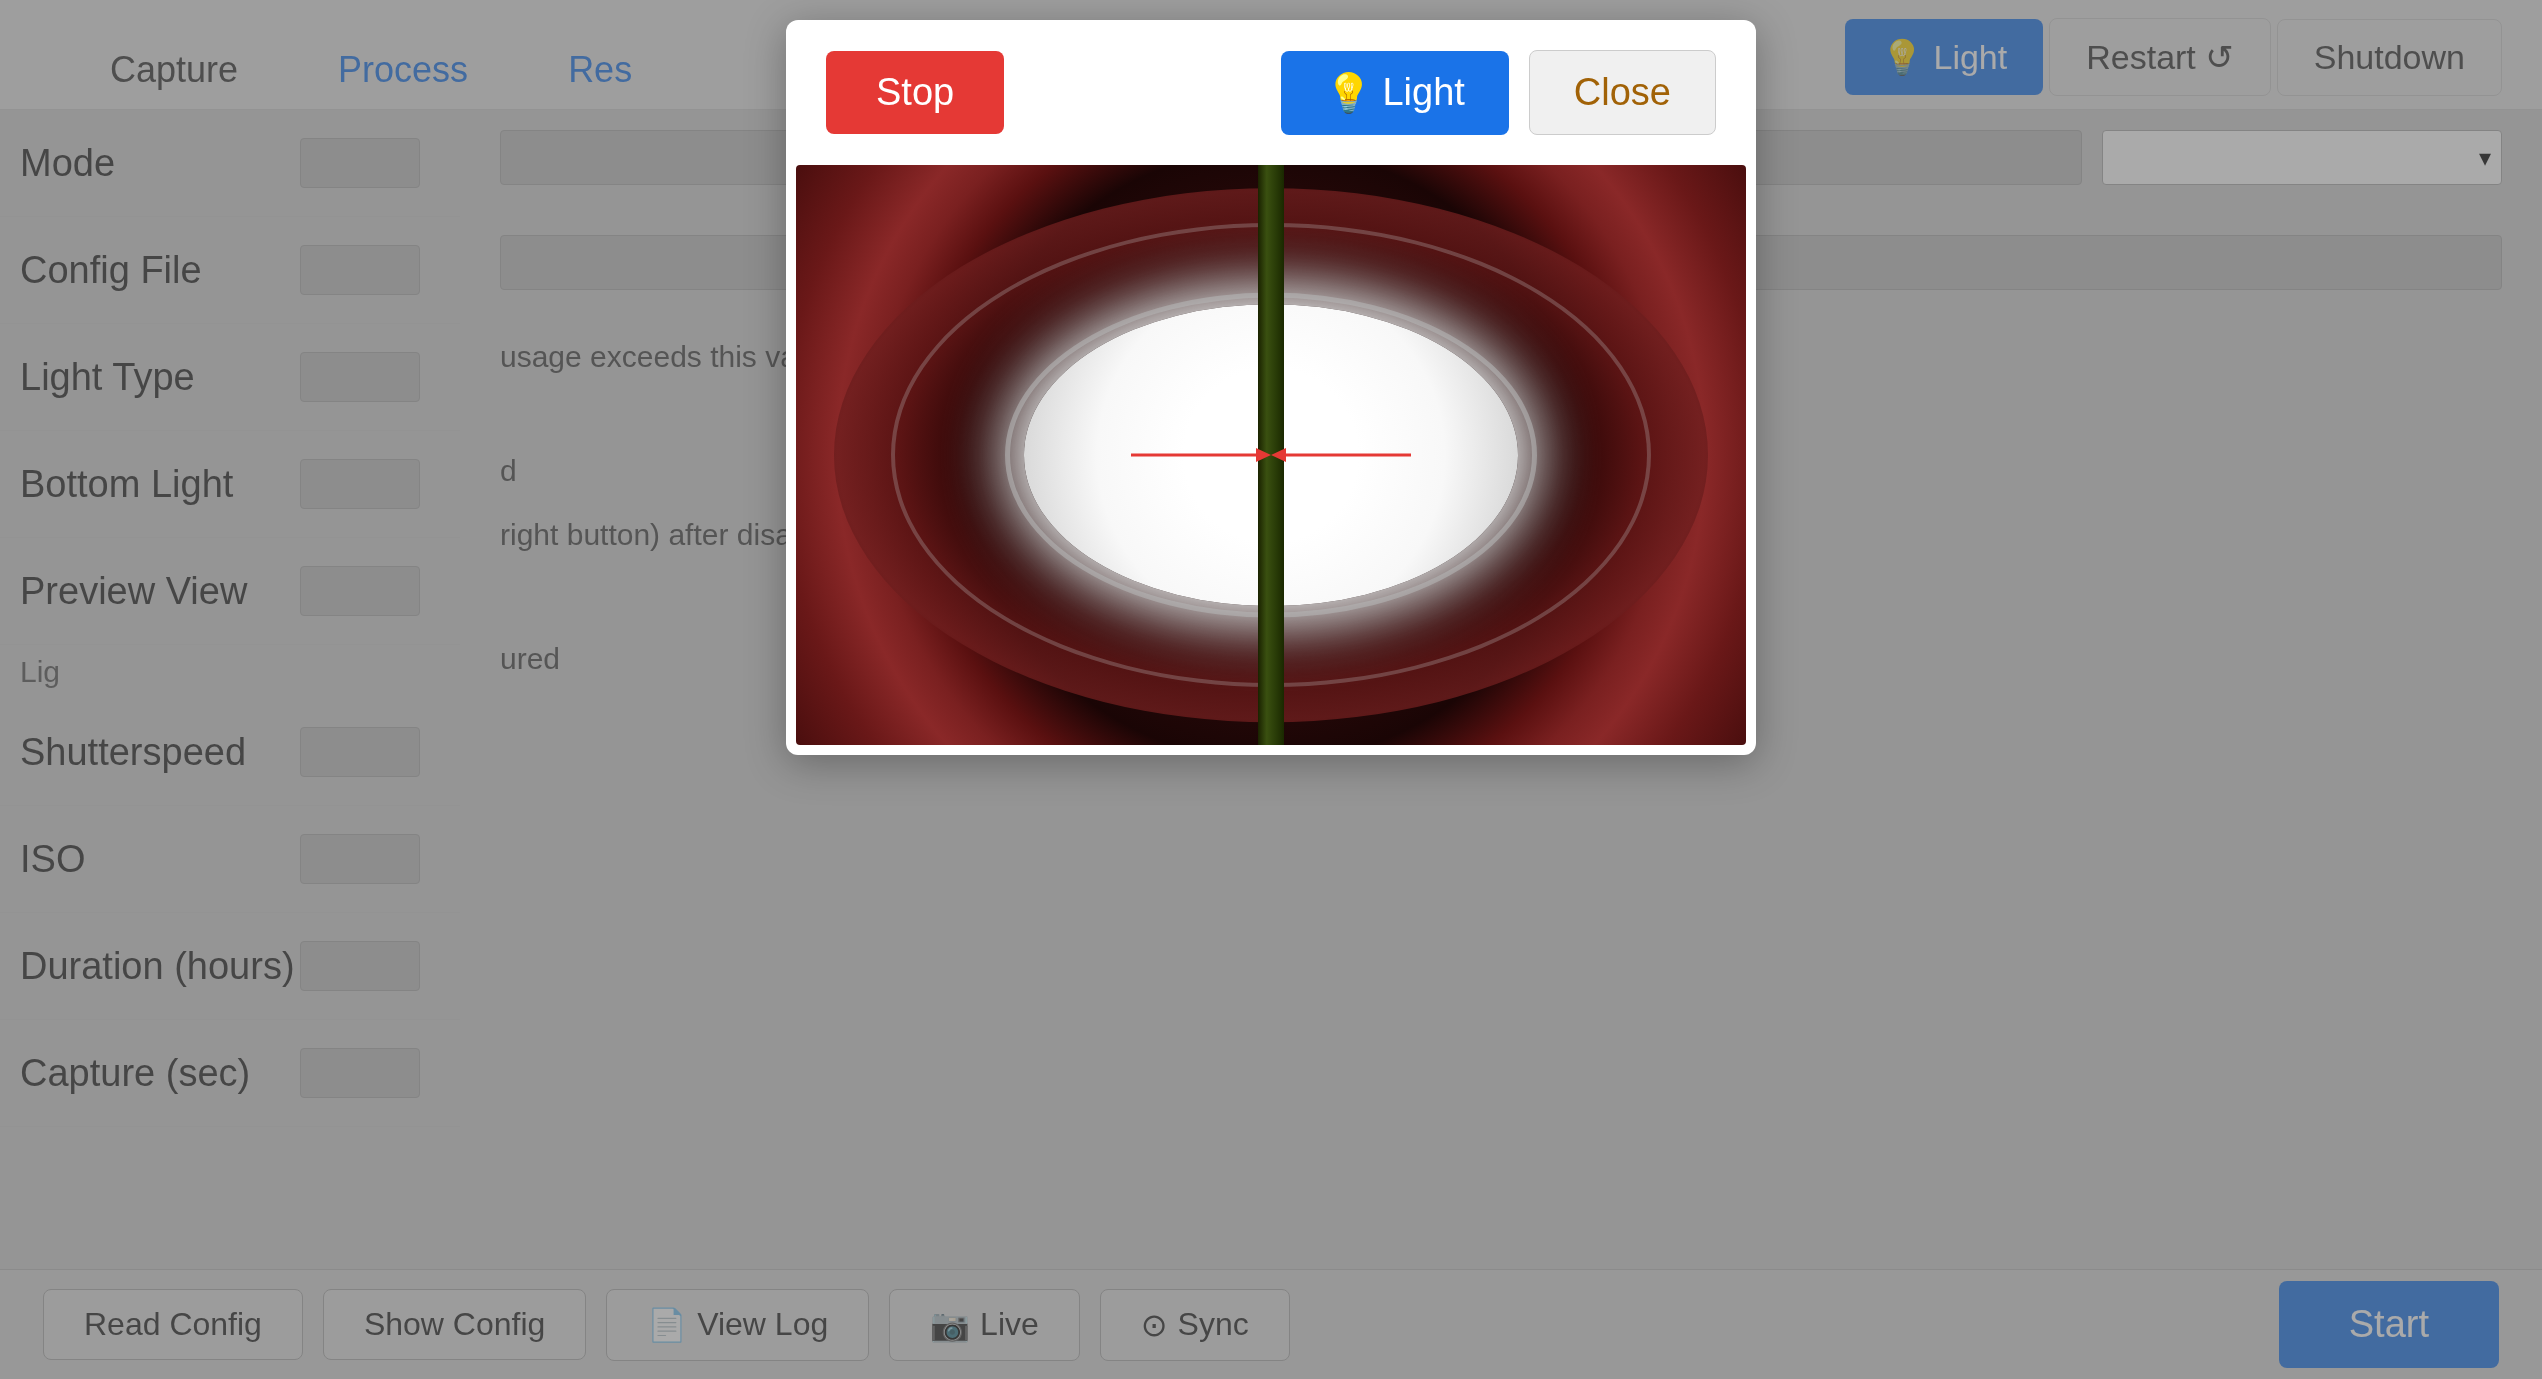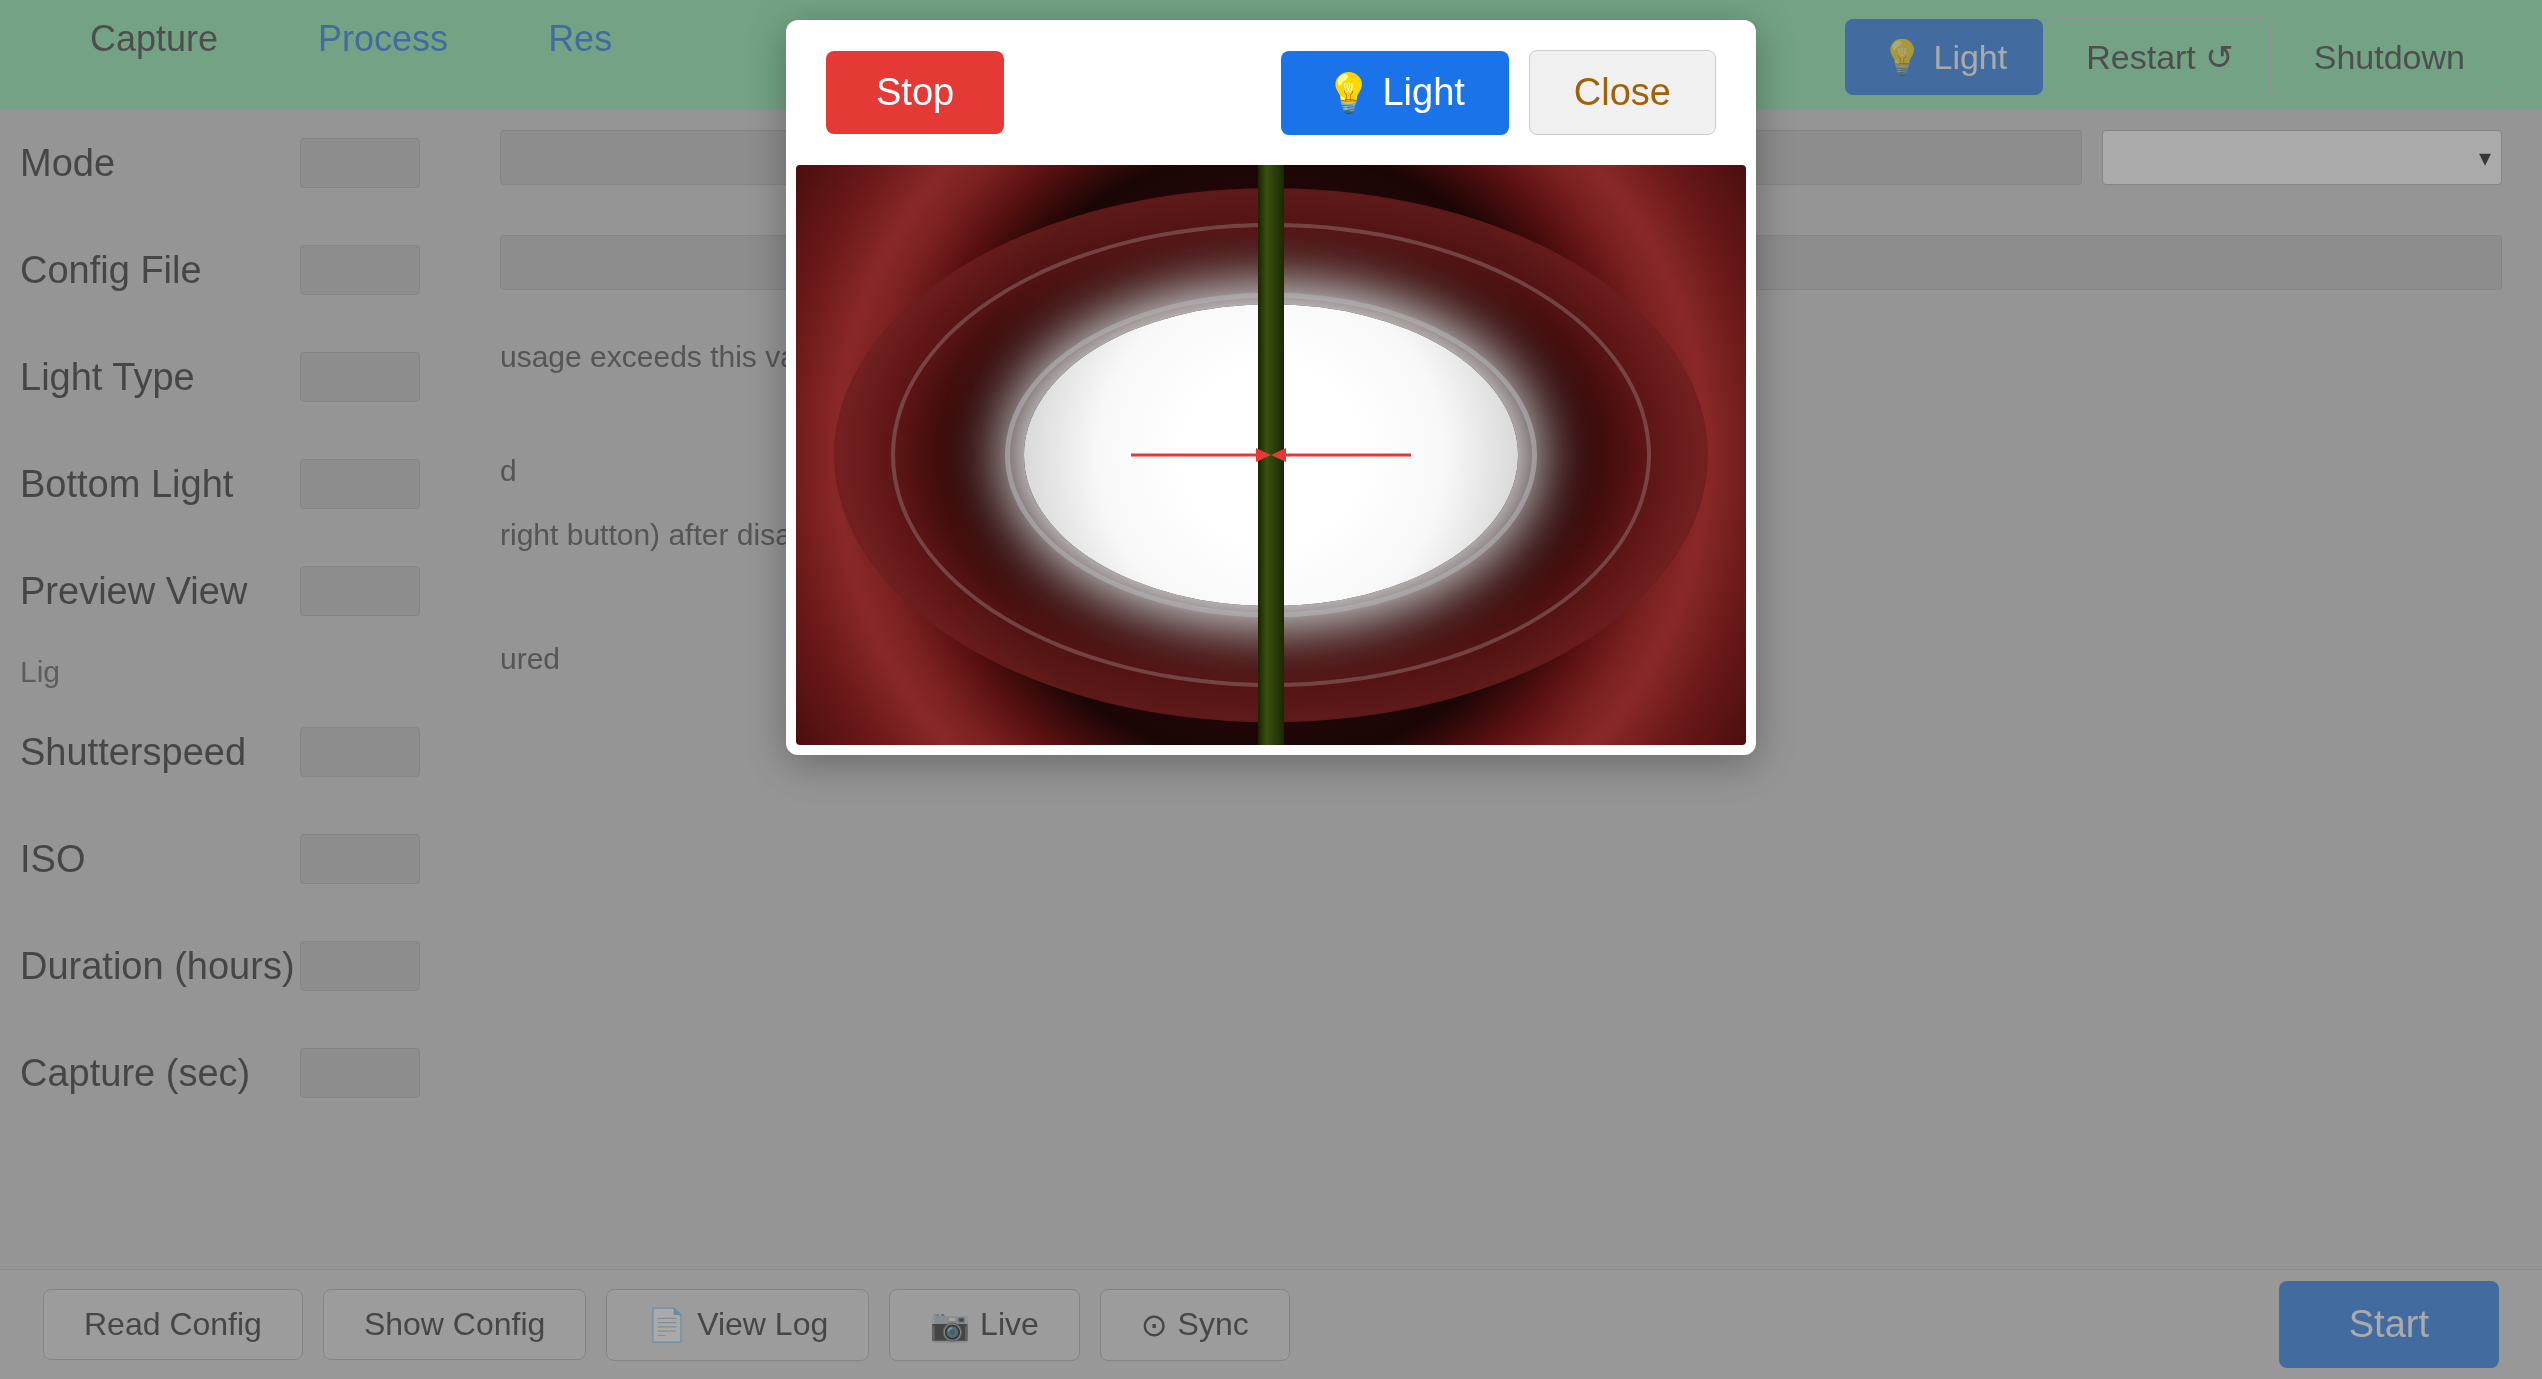--- a/index.html
+++ b/index.html
@@ -10,25 +10,25 @@
       height: 1379px;
       overflow: hidden;
       position: relative;
     }
 
     
     .top-bar {
       position: absolute;
       top: 0; left: 0; right: 0;
       height: 110px;
-      background: #86efac;
+      background: #e5e5e5;
       border-bottom: 1px solid #ccc;
       display: flex;
-      align-items: flex-start;
-      padding: 0 40px;
+      align-items: flex-end;
+      padding: 0 60px;
       gap: 0;
     }
     .tab {
       padding: 18px 50px;
       font-size: 36px;
       cursor: pointer;
       border-radius: 8px 8px 0 0;
       color: #333;
       background: transparent;
       border: none;

